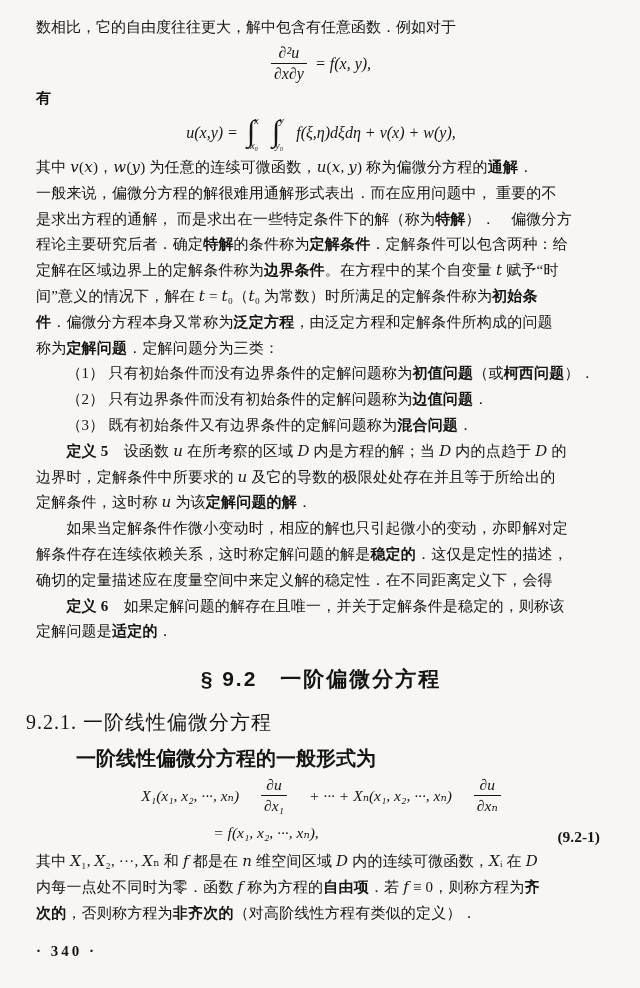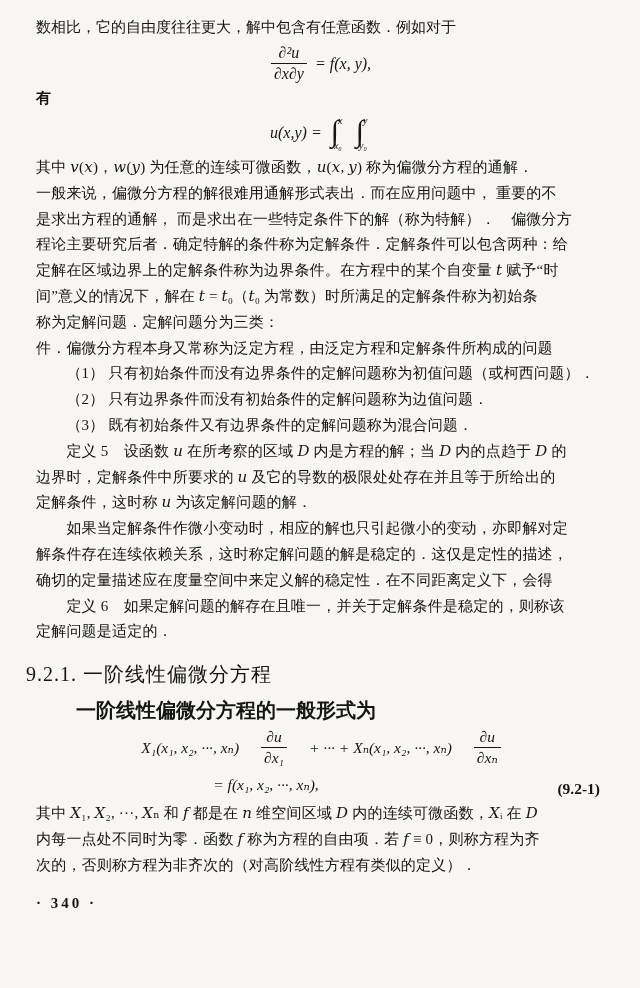--- a/index.html
+++ b/index.html
@@ -7,21 +7,21 @@
     width:640px;height:988px;overflow:hidden;
     background:#f7f6f2;
     font-family:"Liberation Serif","DejaVu Serif",serif;
     color:#151515;
   }
   .page{position:relative;width:640px;height:988px;padding:16px 34px 0 36px;box-sizing:border-box;}
   .scan-mark{position:absolute;top:14px;left:248px;font-size:11px;color:#333;}
   .line{font-size:15px;line-height:22px;white-space:nowrap;font-family:Liberation Serif, serif;}
   .textblock{font-size:15px;}
   .tline{line-height:25.8px;white-space:nowrap;letter-spacing:0.2px;}
-  .tline b{font-weight:normal;}
+  .tline b{font-weight:bold;}
   .tline i{font-style:italic;font-family:"DejaVu Serif",serif;}
   
   .formula-row{
     display:flex;justify-content:center;align-items:center;gap:8px;
     font-style:italic;font-size:16px;margin:6px 0 4px 0;
   }
   .fraction{display:inline-block;text-align:center;vertical-align:middle;}
   .fraction .num{display:block;line-height:18px;padding:0 3px 1px 3px;border-bottom:1.5px solid #151515;}
   .fraction .den{display:block;line-height:18px;padding:1px 3px 0 3px;}
   .intgroup{display:inline-flex;align-items:center;margin:0 1px;}
@@ -77,44 +77,46 @@
         <span class="lim-bot">x₀</span>
       </span>
     </span>
     <span class="intgroup">
       <span class="bigint">∫</span>
       <span class="lims">
         <span class="lim-top">y</span>
         <span class="lim-bot">y₀</span>
       </span>
     </span>
+    <span>f(ξ,η)dξdη + v(x) + w(y),</span>
   </div>
 
   <div class="textblock">
       <div class="tline">其中 <i>v</i>(<i>x</i>)，<i>w</i>(<i>y</i>) 为任意的连续可微函数，<i>u</i>(<i>x</i>, <i>y</i>) 称为偏微分方程的<b>通解</b>．</div>
       <div class="tline">一般来说，偏微分方程的解很难用通解形式表出．而在应用问题中， 重要的不</div>
       <div class="tline">是求出方程的通解， 而是求出在一些特定条件下的解（称为<b>特解</b>）．　偏微分方</div>
       <div class="tline">程论主要研究后者．确定<b>特解</b>的条件称为<b>定解条件</b>．定解条件可以包含两种：给</div>
       <div class="tline">定解在区域边界上的定解条件称为<b>边界条件</b>。在方程中的某个自变量 <i>t</i> 赋予“时</div>
       <div class="tline">间”意义的情况下，解在 <i>t</i> = <i>t</i>₀（<i>t</i>₀ 为常数）时所满足的定解条件称为<b>初始条</b></div>
+      <div class="tline"><b>件</b>．偏微分方程本身又常称为<b>泛定方程</b>，由泛定方程和定解条件所构成的问题</div>
       <div class="tline">称为<b>定解问题</b>．定解问题分为三类：</div>
-      <div class="tline"><b>件</b>．偏微分方程本身又常称为<b>泛定方程</b>，由泛定方程和定解条件所构成的问题</div>
       <div class="tline">　　（1） 只有初始条件而没有边界条件的定解问题称为<b>初值问题</b>（或<b>柯西问题</b>）．</div>
       <div class="tline">　　（2） 只有边界条件而没有初始条件的定解问题称为<b>边值问题</b>．</div>
       <div class="tline">　　（3） 既有初始条件又有边界条件的定解问题称为<b>混合问题</b>．</div>
       <div class="tline">　　<b>定义 5</b>　设函数 <i>u</i> 在所考察的区域 <i>D</i> 内是方程的解；当 <i>D</i> 内的点趋于 <i>D</i> 的</div>
       <div class="tline">边界时，定解条件中所要求的 <i>u</i> 及它的导数的极限处处存在并且等于所给出的</div>
       <div class="tline">定解条件，这时称 <i>u</i> 为该<b>定解问题的解</b>．</div>
       <div class="tline">　　如果当定解条件作微小变动时，相应的解也只引起微小的变动，亦即解对定</div>
       <div class="tline">解条件存在连续依赖关系，这时称定解问题的解是<b>稳定的</b>．这仅是定性的描述，</div>
       <div class="tline">确切的定量描述应在度量空间中来定义解的稳定性．在不同距离定义下，会得</div>
       <div class="tline">　　<b>定义 6</b>　如果定解问题的解存在且唯一，并关于定解条件是稳定的，则称该</div>
       <div class="tline">定解问题是<b>适定的</b>．</div>
     </div>
 
+  <h2 class="section-title">§ 9.2　一阶偏微分方程</h2>
 
   <h3 class="subsection-title">9.2.1. 一阶线性偏微分方程</h3>
 
   <div class="lead-line">一阶线性偏微分方程的一般形式为</div>
 
   <div class="eq-block">
     <div class="eq-line1">
       <span>X₁(x₁, x₂, ···, xₙ)</span>
       <span class="fraction">
         <span class="num">∂u</span>

